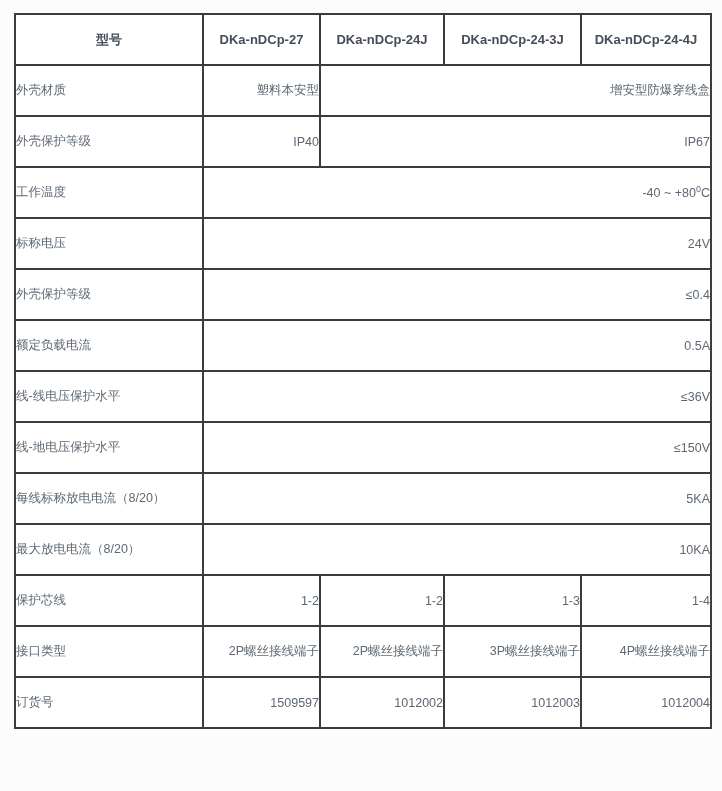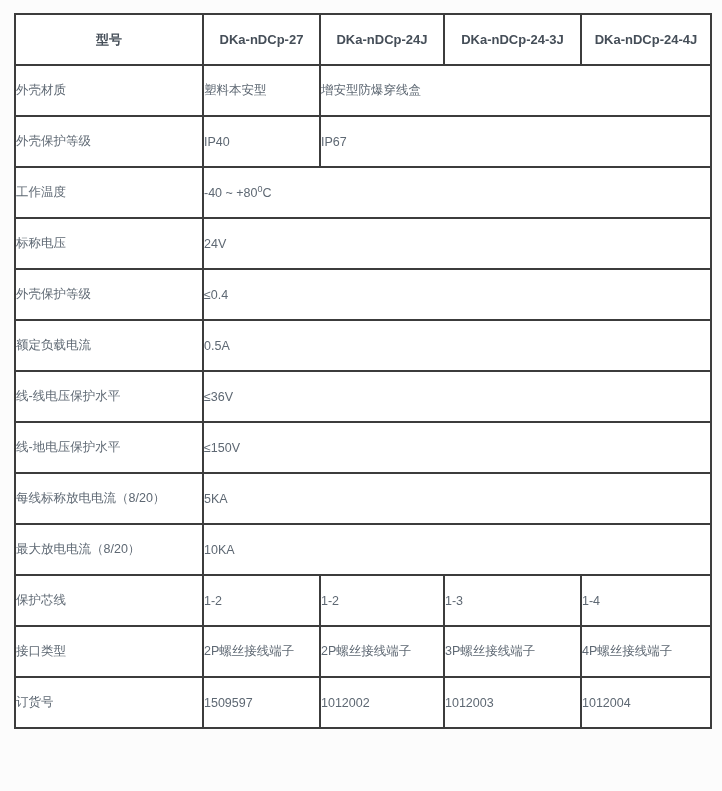--- a/index.html
+++ b/index.html
@@ -36,21 +36,21 @@
   table.spec th {
     font-size: 13px;
     font-weight: bold;
     color: #454e58;
     text-align: center;
   }
   td.label {
     text-align: left;
   }
   td.val {
-    text-align: left;
+    text-align: right;
   }
   td.val sup {
     font-size: 9px;
     vertical-align: super;
     line-height: 0;
   }
 </style>
 </head>
 <body>
 

